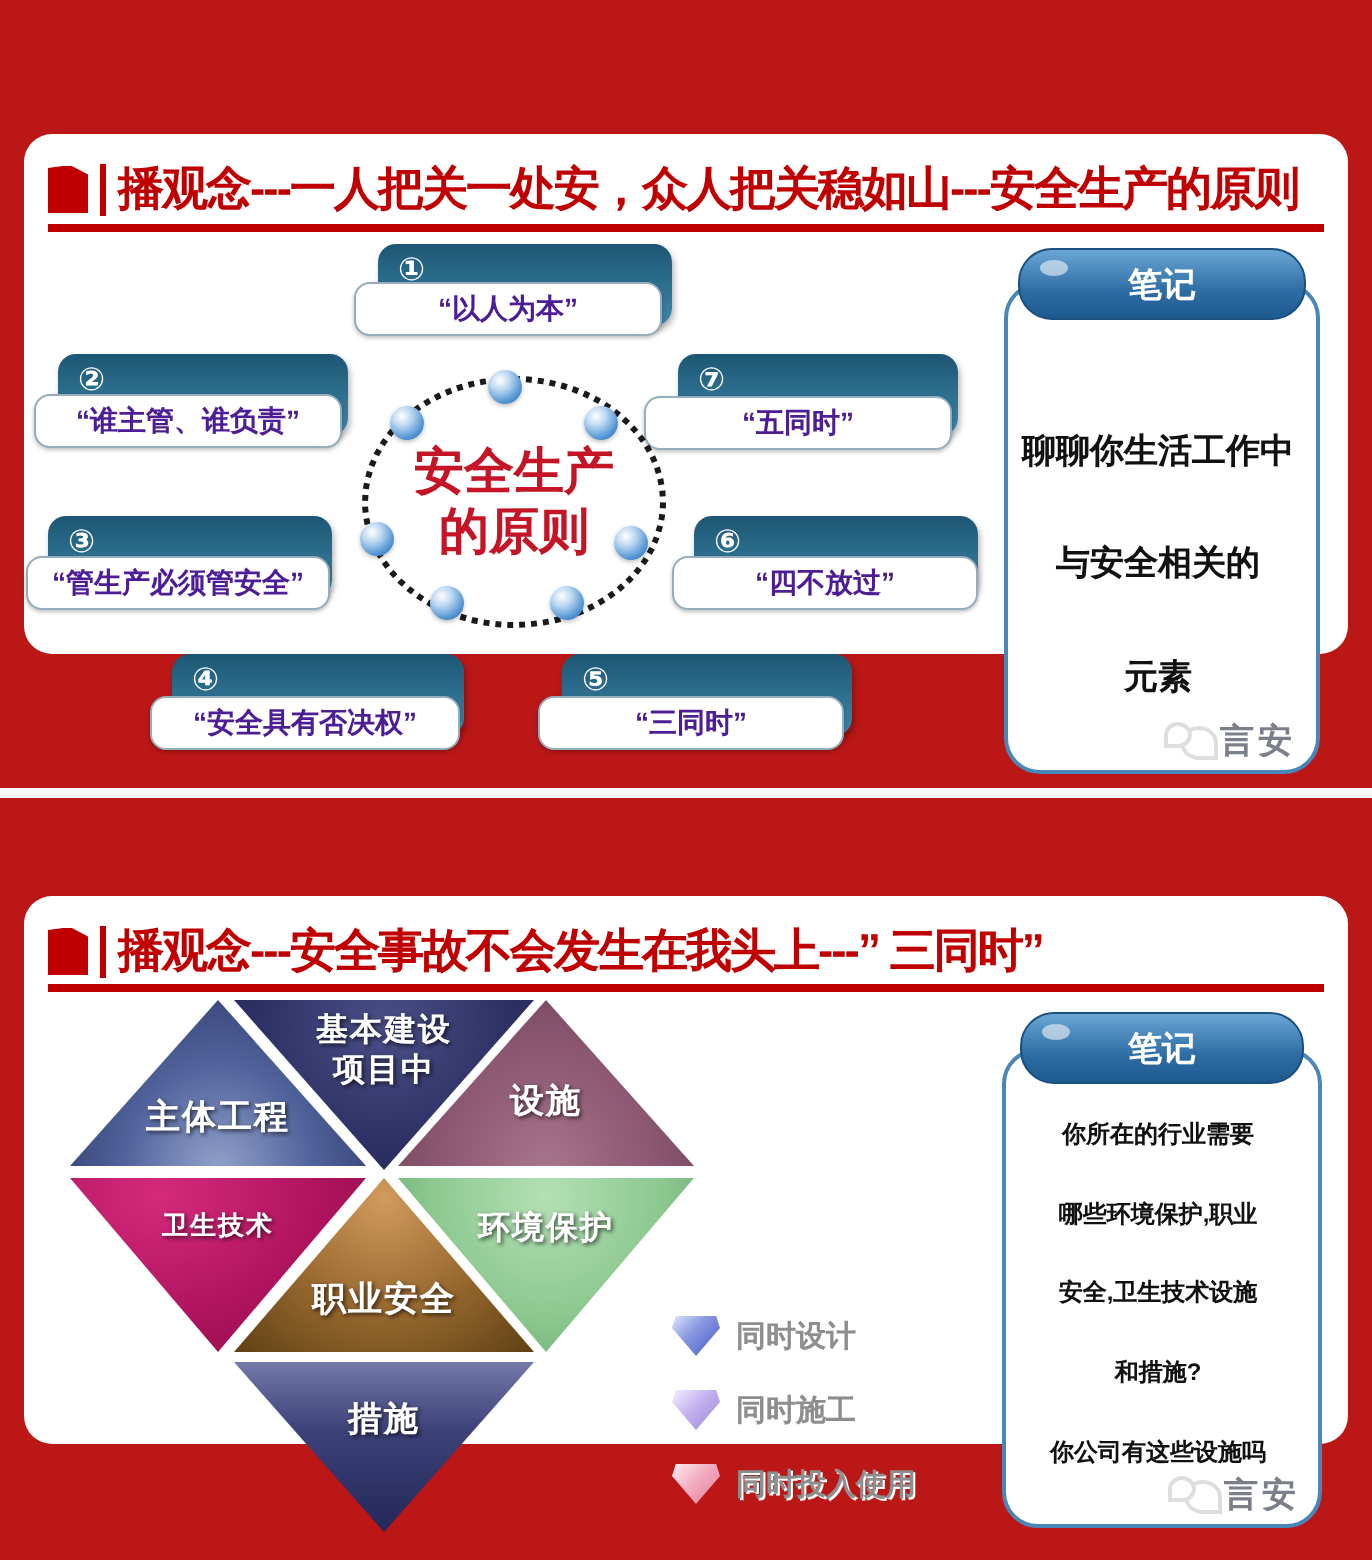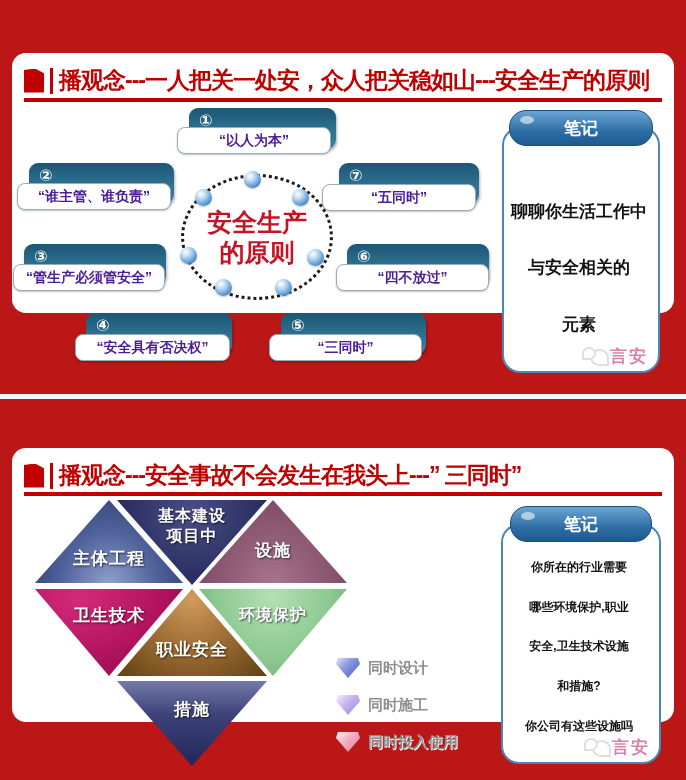--- a/index.html
+++ b/index.html
@@ -2,21 +2,21 @@
 <html><head>
 <meta charset="utf-8">
 <style>
   html,body{margin:0;padding:0;}
   body{width:686px;height:780px;position:relative;background:#f7f7f7;
        font-family:"Liberation Sans","DejaVu Sans",sans-serif;}
   .slide{position:absolute;left:0;width:686px;background:#bb1717;overflow:hidden;}
   #slide1{top:0;height:394px;}
   #slide2{top:399px;height:381px;}
   .card{position:absolute;left:12px;width:662px;background:#ffffff;border-radius:14px;}
-  #card1{top:53px;height:260px;}
+  #card1{top:67px;height:260px;}
   #card2{top:49px;height:274px;border-radius:14px;}
 
   
   .title-row{position:absolute;left:12px;top:12px;display:flex;align-items:center;gap:6px;}
   .book-icon{width:20px;height:24px;background:#c00000;
              clip-path:polygon(0 6%,55% 0,100% 20%,100% 100%,0 100%);}
   .title-vbar{width:3px;height:26px;background:#c00000;}
   .slide-title{font-size:23px;font-weight:bold;color:#c00000;white-space:nowrap;letter-spacing:-1px;}
   .title-underline{position:absolute;left:12px;height:4px;background:#c00000;width:638px;}
   #card1 .title-underline{top:45px;}
@@ -52,21 +52,21 @@
                align-items:center;text-align:center;z-index:2;}
   .note-line{font-weight:bold;color:#111;white-space:nowrap;}
 
   
   .watermark{position:absolute;display:flex;align-items:center;gap:2px;opacity:.55;z-index:4;}
   .wm-bubbles{position:relative;width:26px;height:20px;display:inline-block;}
   .wm-bubbles::before{content:"";position:absolute;left:8px;top:2px;width:15px;height:13px;
        border:2px solid #c4c4c4;border-radius:50% 50% 0 50%;background:#fff;}
   .wm-bubbles::after{content:"";position:absolute;left:0;top:0;width:10px;height:9px;
        border:2px solid #c4c4c4;border-radius:50% 50% 50% 0;background:#fff;}
-  .wm-text{font-size:17px;font-weight:bold;color:#be185d;letter-spacing:2px;}
+  .wm-text{font-size:17px;font-weight:bold;color:#0f172a;letter-spacing:2px;}
 
   
   .tri{position:absolute;display:flex;justify-content:center;
        filter:drop-shadow(0 0 1px #ffffff) drop-shadow(1px 2px 2px rgba(0,0,0,.35));}
   .tri-up{clip-path:polygon(50% 0,0 100%,100% 100%);}
   .tri-down{clip-path:polygon(0 0,100% 0,50% 100%);}
   .tri span{color:#ffffff;font-size:16px;font-weight:bold;letter-spacing:1px;
             text-shadow:1px 1px 2px rgba(0,0,0,.65);white-space:nowrap;text-align:center;line-height:1.25;}
   .g-steel{background:radial-gradient(ellipse at 50% 105%,#93a3cc 0%,#51639c 45%,#242e5c 100%);}
   .g-navy{background:radial-gradient(ellipse at 50% 15%,#4a4f86 0%,#2c3064 60%,#1e2250 100%);}
@@ -191,21 +191,21 @@
     <div class="tri tri-up g-plum" style="left:187px;top:52px;width:148px;height:83px;align-items:flex-end;">
       <span style="margin-bottom:22px;font-size:17px;">设施</span>
     </div>
     <div class="tri tri-down g-navy" style="left:105px;top:52px;width:150px;height:85px;align-items:flex-start;">
       <span style="margin-top:6px;">
         <span>基本建设</span><br>
         <span>项目中</span>
       </span>
     </div>
     <div class="tri tri-down g-magenta" style="left:23px;top:141px;width:148px;height:87px;align-items:flex-start;">
-      <span style="margin-top:16px;font-size:17px;">卫生技术</span>
+      <span style="margin-top:16px;font-size:13px;">卫生技术</span>
     </div>
     <div class="tri tri-down g-green" style="left:187px;top:141px;width:148px;height:87px;align-items:flex-start;">
       <span style="margin-top:16px;">环境保护</span>
     </div>
     <div class="tri tri-up g-copper" style="left:105px;top:141px;width:150px;height:87px;align-items:flex-end;">
       <span style="margin-bottom:16px;font-size:17px;">职业安全</span>
     </div>
     <div class="tri tri-down g-indigo" style="left:105px;top:233px;width:150px;height:85px;align-items:flex-start;">
       <span style="margin-top:18px;font-size:17px;">措施</span>
     </div>

